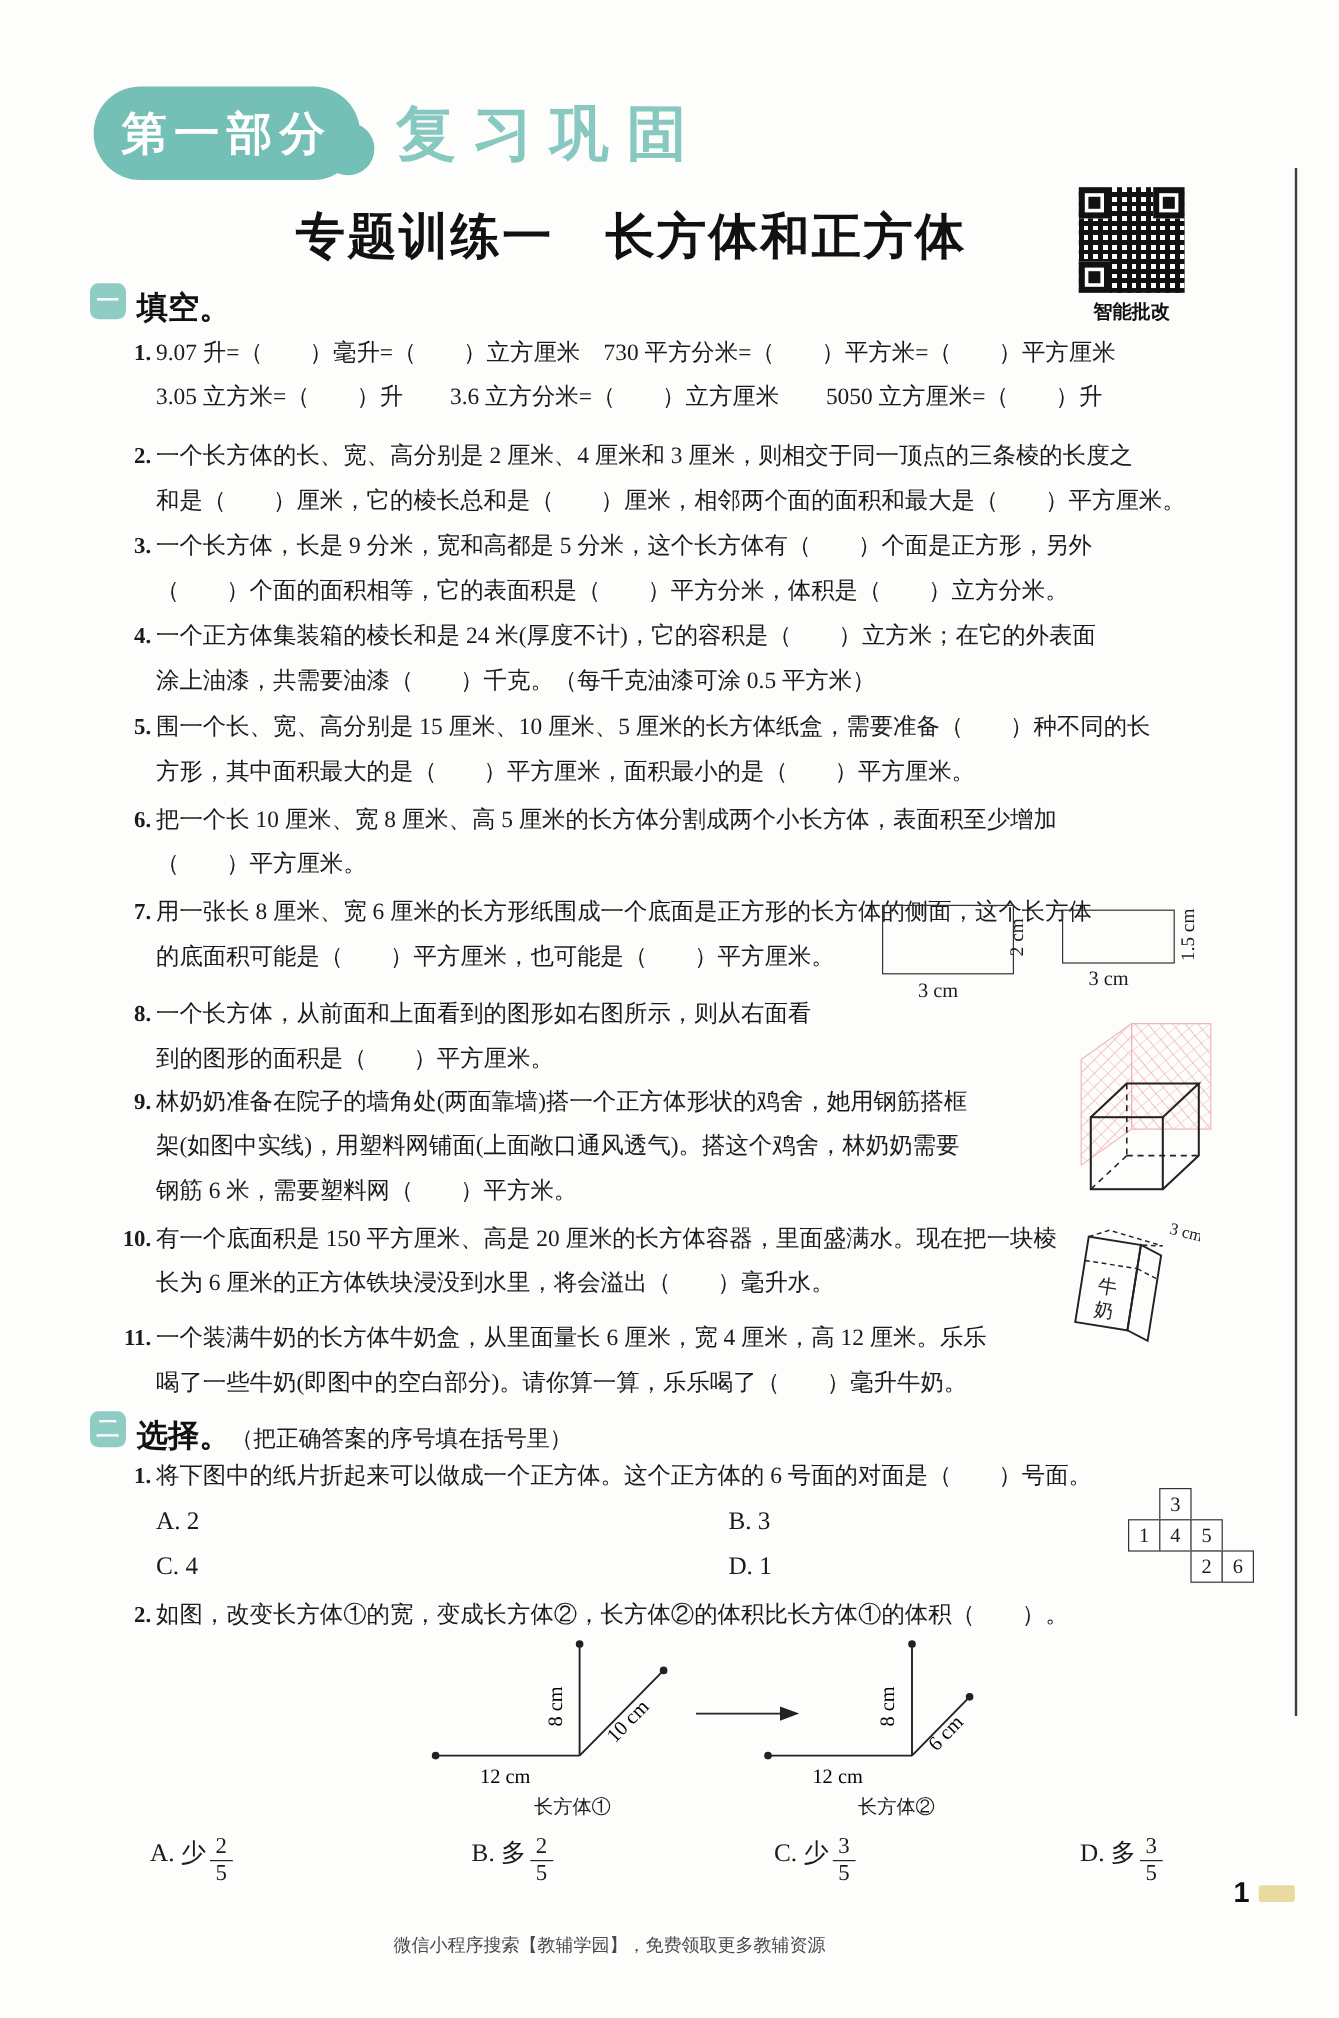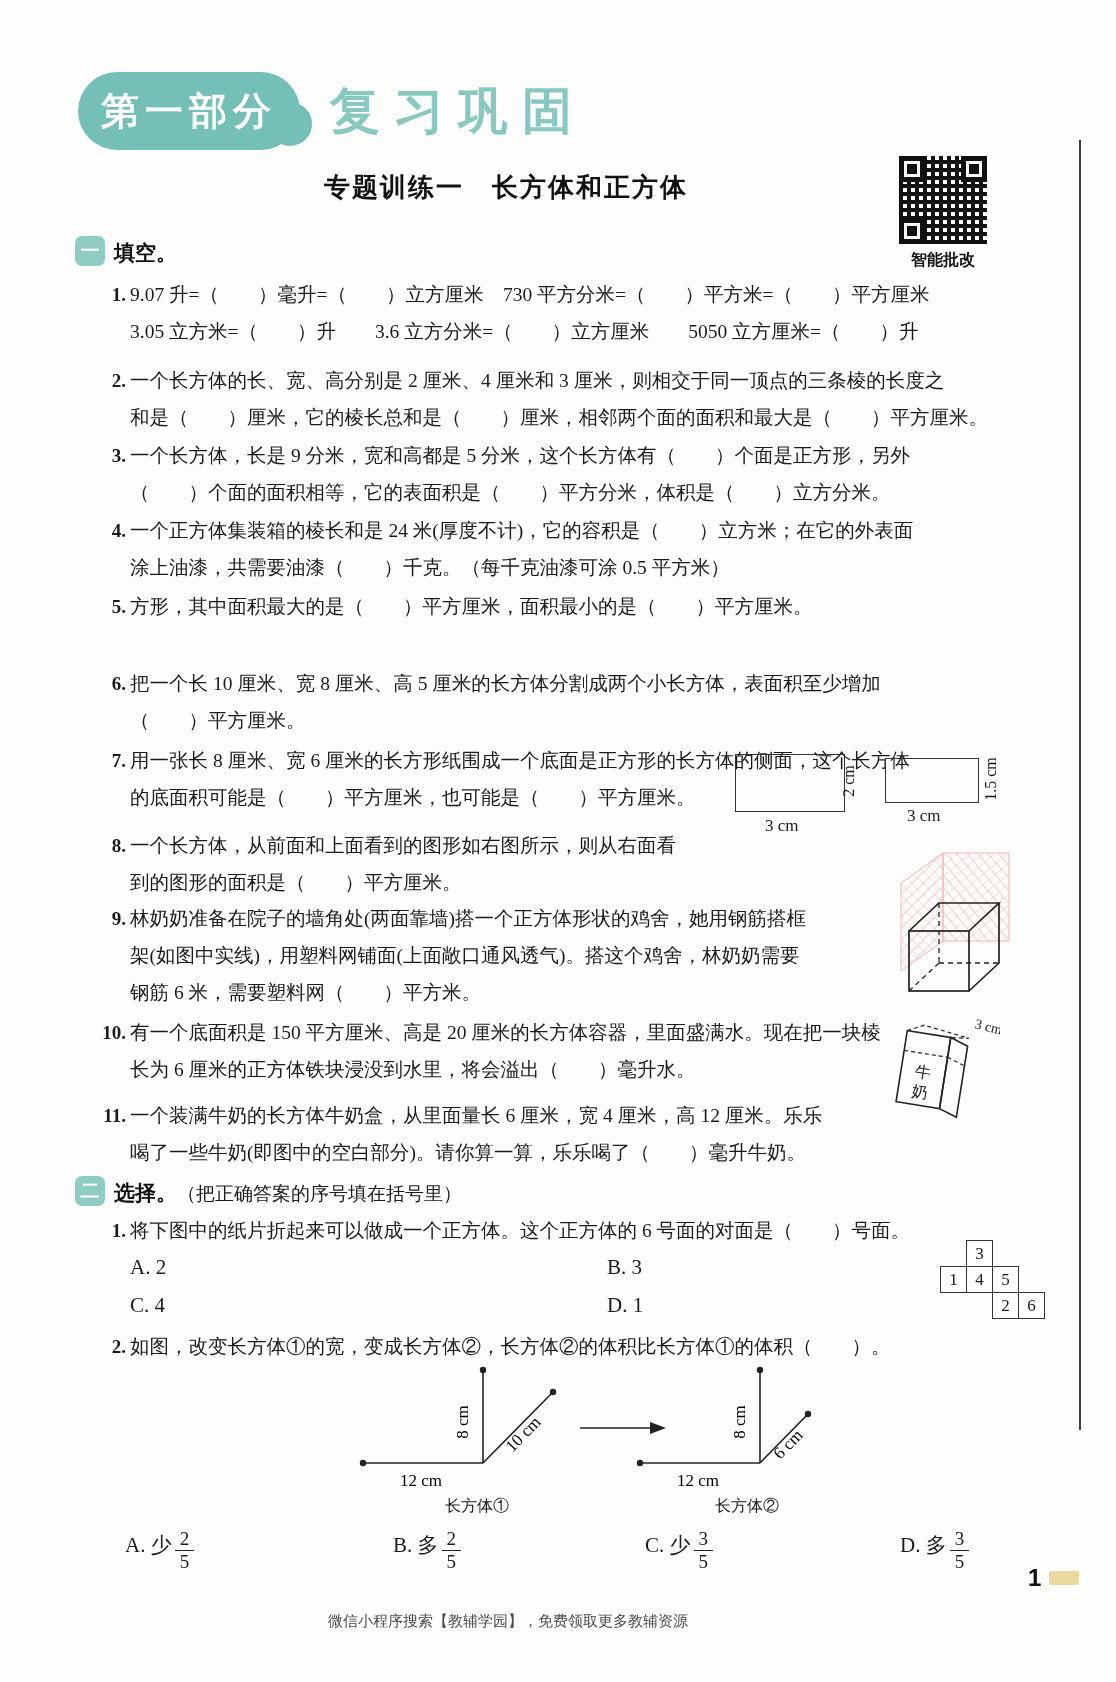--- a/index.html
+++ b/index.html
@@ -8,39 +8,39 @@
   .abs{position:absolute;}
 
   
   .part-badge{left:78px;top:72px;width:222px;height:78px;background:#74c0b6;border-radius:40px;
     display:flex;align-items:center;justify-content:center;color:#fff;
     font-family:"Liberation Sans","DejaVu Sans",sans-serif;font-weight:bold;font-size:38px;letter-spacing:6px;}
   .part-badge::after{content:"";position:absolute;right:-12px;bottom:4px;width:44px;height:44px;
     background:#74c0b6;border-radius:50%;}
   .part-title{left:330px;top:78px;font-family:"Liberation Sans","DejaVu Sans",sans-serif;
     font-weight:bold;font-size:50px;letter-spacing:14px;color:#7ec4bb;opacity:.92;}
-  .page-title{left:116px;top:170px;width:780px;text-align:center;font-family:"Liberation Sans","DejaVu Sans",sans-serif;
-    font-weight:bold;font-size:26px;letter-spacing:2px;color:#111;}
+  .page-title{left:136px;top:170px;width:780px;text-align:center;font-family:"Liberation Sans","DejaVu Sans",sans-serif;
+    font-weight:bold;font-size:41px;letter-spacing:2px;color:#111;}
 
   
   .qr{left:899px;top:156px;width:88px;height:88px;background:
       repeating-linear-gradient(0deg,#111 0 4px,transparent 4px 8px),
       repeating-linear-gradient(90deg,#111 0 4px,transparent 4px 8px);
       background-color:#fff;}
   .finder{position:absolute;width:26px;height:26px;background:#fff;border:5px solid #111;box-sizing:border-box;}
   .finder::after{content:"";position:absolute;left:3px;top:3px;width:10px;height:10px;background:#111;}
   .f1{left:0;top:0}.f2{right:0;top:0}.f3{left:0;bottom:0}
   .qr-label{left:887px;top:250px;width:112px;text-align:center;font-family:"Liberation Sans","DejaVu Sans",sans-serif;
     font-weight:bold;font-size:16px;color:#111;}
 
   
   .sec-badge{width:30px;height:30px;background:#8fccc4;border-radius:7px;color:#fff;
     font-family:"Liberation Sans","DejaVu Sans",sans-serif;font-weight:bold;font-size:19px;
     display:flex;align-items:center;justify-content:center;}
-  .sec-label{font-family:"Liberation Sans","DejaVu Sans",sans-serif;font-weight:bold;font-size:21px;color:#111;}
+  .sec-label{font-family:"Liberation Sans","DejaVu Sans",sans-serif;font-weight:bold;font-size:26px;color:#111;}
   .sec-note{font-family:"Liberation Serif","DejaVu Serif",serif;font-weight:normal;font-size:19px;}
 
   
   .q{position:absolute;left:130px;width:890px;}
   .qnum{position:absolute;right:calc(100% + 4px);top:0;font-weight:bold;line-height:37px;font-size:19px;white-space:nowrap;}
   .qline{line-height:37px;font-size:19.5px;white-space:nowrap;}
 
   
   .opt{position:absolute;font-size:21px;line-height:30px;white-space:nowrap;}
   .frac{display:inline-block;text-align:center;vertical-align:-16px;font-size:19px;margin-left:3px;}
@@ -107,20 +107,21 @@
     <div class="qline">一个长方体，长是 9 分米，宽和高都是 5 分米，这个长方体有（　　）个面是正方形，另外</div>
     <div class="qline">（　　）个面的面积相等，它的表面积是（　　）平方分米，体积是（　　）立方分米。</div>
   </div>
   <div class="q" style="top:512px;">
     <span class="qnum">4.</span>
     <div class="qline">一个正方体集装箱的棱长和是 24 米(厚度不计)，它的容积是（　　）立方米；在它的外表面</div>
     <div class="qline">涂上油漆，共需要油漆（　　）千克。（每千克油漆可涂 0.5 平方米）</div>
   </div>
   <div class="q" style="top:588px;">
     <span class="qnum">5.</span>
+    <div class="qline">围一个长、宽、高分别是 15 厘米、10 厘米、5 厘米的长方体纸盒，需要准备（　　）种不同的长</div>
     <div class="qline">方形，其中面积最大的是（　　）平方厘米，面积最小的是（　　）平方厘米。</div>
   </div>
   <div class="q" style="top:665px;">
     <span class="qnum">6.</span>
     <div class="qline">把一个长 10 厘米、宽 8 厘米、高 5 厘米的长方体分割成两个小长方体，表面积至少增加</div>
     <div class="qline">（　　）平方厘米。</div>
   </div>
   <div class="q" style="top:742px;">
     <span class="qnum">7.</span>
     <div class="qline">用一张长 8 厘米、宽 6 厘米的长方形纸围成一个底面是正方形的长方体的侧面，这个长方体</div>

